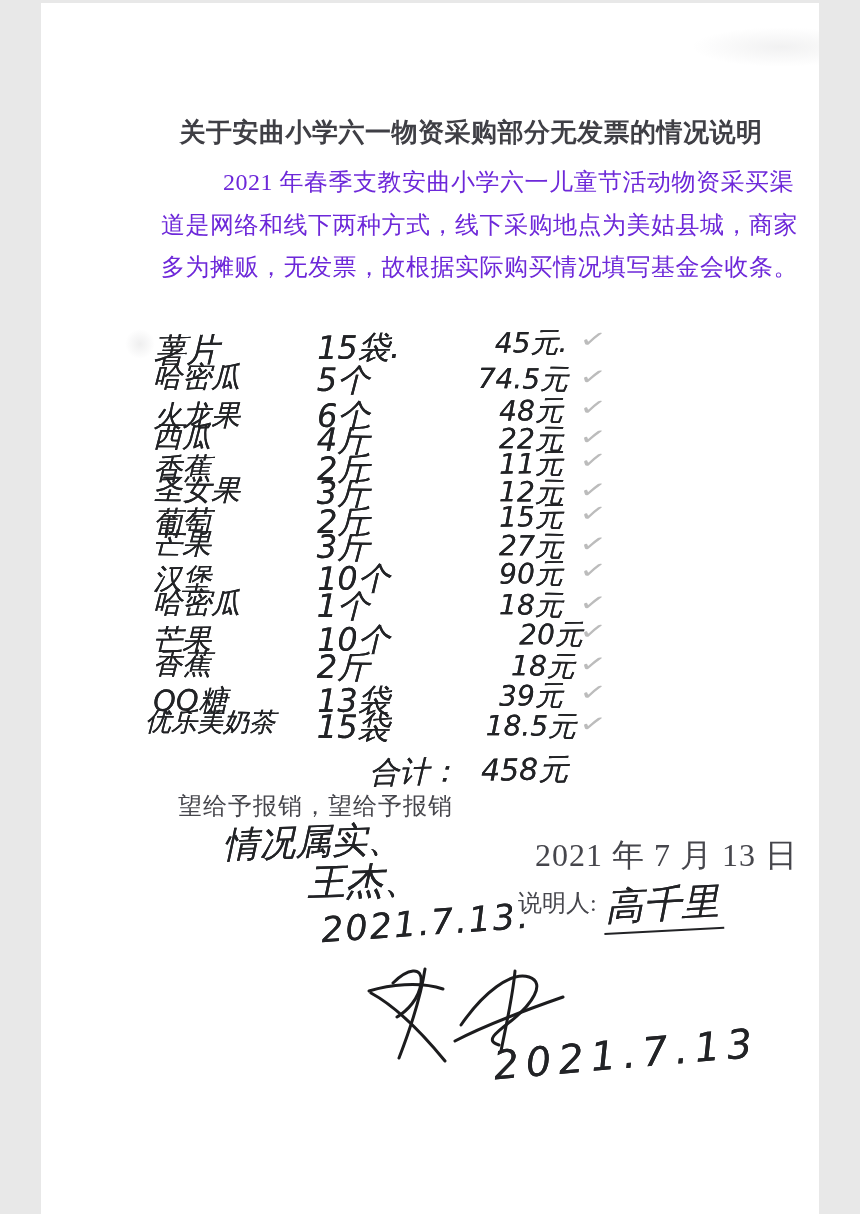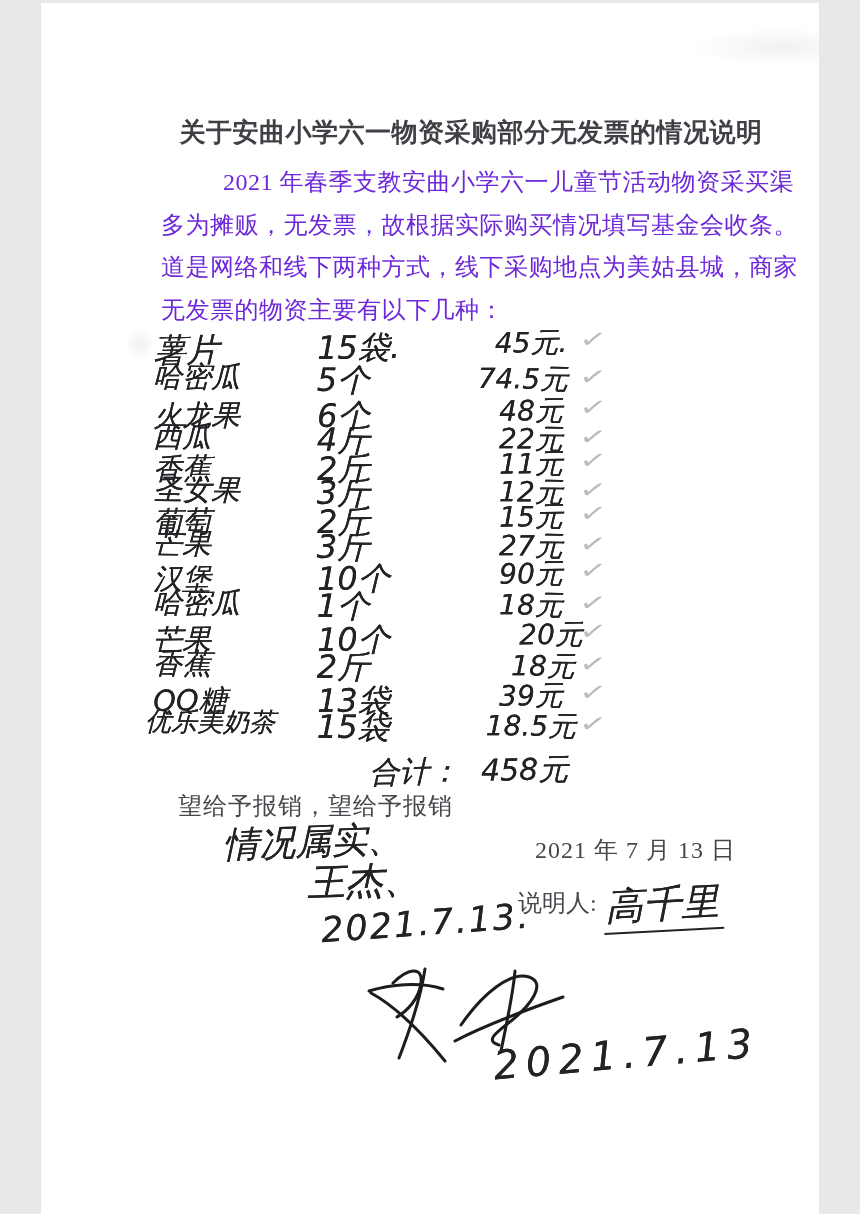--- a/index.html
+++ b/index.html
@@ -73,21 +73,21 @@
   }
   .total .total-value { margin-left:22px; }
 
   
   .closing { position:absolute; top:787px; left:137px; font-size:24px; letter-spacing:1px; }
 
   .verify-note { position:absolute; top:815px; left:182px; font-size:36px; transform:rotate(-2deg); }
   .verify-name { position:absolute; top:853px; left:266px; font-size:38px; transform:rotate(-2deg); }
   .verify-date { position:absolute; top:900px; left:280px; font-size:35px; letter-spacing:2px; transform:rotate(-4deg); }
 
-  .printed-date { position:absolute; top:831px; left:494px; font-size:24px; letter-spacing:1px; }
+  .printed-date { position:absolute; top:831px; left:494px; font-size:32px; letter-spacing:1px; }
   .declarer { position:absolute; top:876px; left:477px; font-size:24px; }
   .declarer .declarer-name {
     font-size:38px; margin-left:6px; vertical-align:-6px;
     display:inline-block; transform:rotate(-3deg);
     border-bottom:2px solid #222326; padding:0 4px 0 2px;
   }
 
   
   .flourish { position:absolute; top:960px; left:322px; }
   .bottom-date {
@@ -110,23 +110,22 @@
 <div class="page">
 
   <div class="smudge s1"></div>
   <div class="smudge s2"></div>
   <div class="smudge s3"></div>
 
   <div class="title printed">关于安曲小学六一物资采购部分无发票的情况说明</div>
 
   <div class="para printed">
     <div class="line indent">2021 年春季支教安曲小学六一儿童节活动物资采买渠</div>
+    <div class="line">道是网络和线下两种方式，线下采购地点为美姑县城，商家</div>
     <div class="line">多为摊贩，无发票，故根据实际购买情况填写基金会收条。</div>
-    <div class="line">道是网络和线下两种方式，线下采购地点为美姑县城，商家</div>
-    <div class="line">无发票的物资主要有以下几种：</div>
   </div>
 
   <div class="items">
     <div class="item-row">
       <span class="name hand">薯片</span>
       <span class="qty hand">15袋.</span>
       <span class="price hand">45元.</span>
       <span class="check">✓</span>
     </div>
     <div class="item-row">

